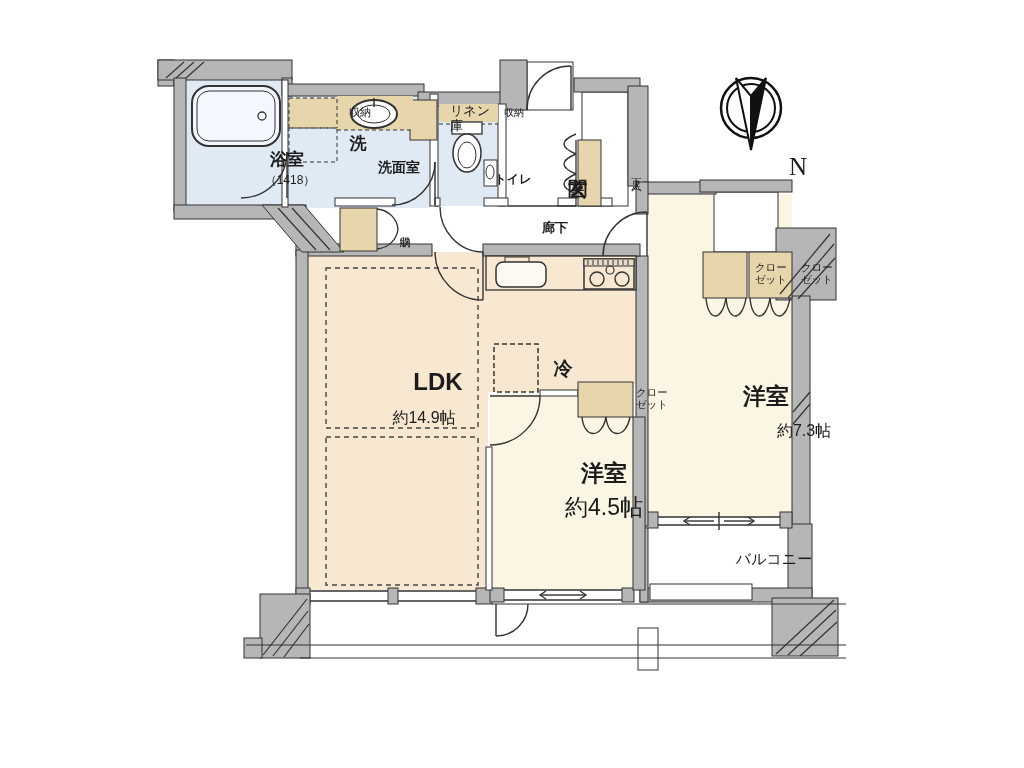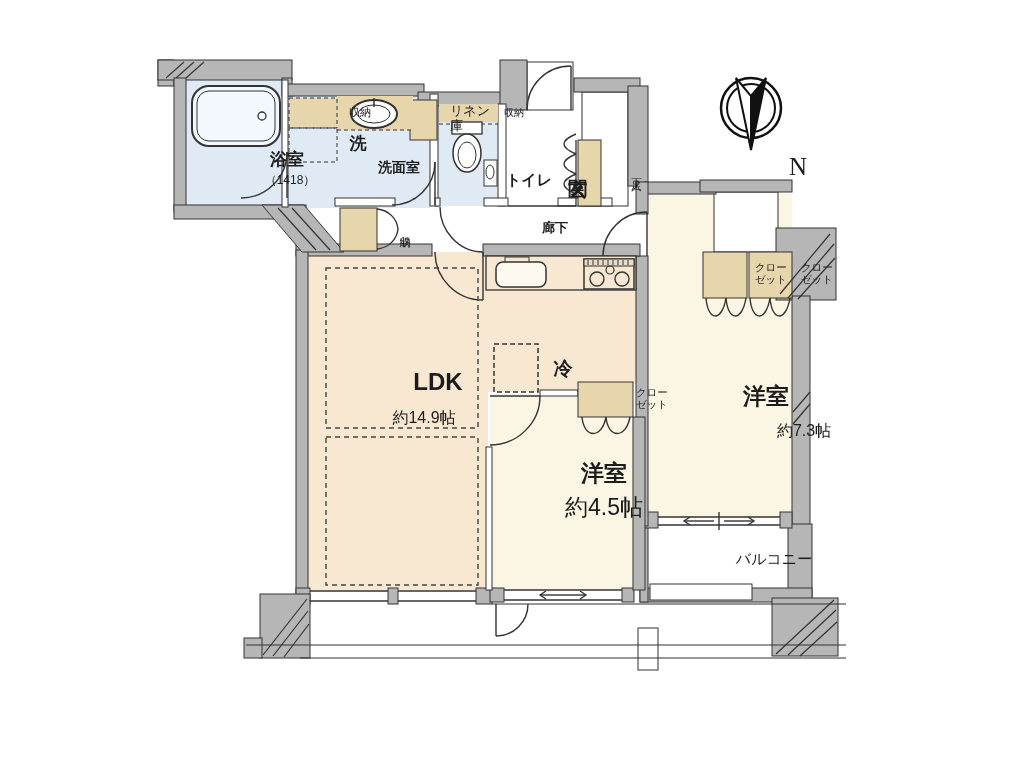--- a/index.html
+++ b/index.html
@@ -233,21 +233,21 @@
 </svg>
 
 <div class="lbl big" style="left:240px;top:160px;font-size:17px">浴室</div>
 <div class="lbl" style="left:243px;top:181px;font-size:12px">（1418）</div>
 <div class="lbl big" style="left:352px;top:168px;font-size:14px">洗面室</div>
 <div class="lbl" style="left:313px;top:112px;font-size:11px">収納</div>
 <div class="lbl big" style="left:311px;top:144px;font-size:17px">洗</div>
 <div class="lbl" style="left:423px;top:119px;font-size:13px">リネン
 庫</div>
 <div class="lbl" style="left:467px;top:113px;font-size:10px">収納</div>
-<div class="lbl big" style="left:482px;top:180px;font-size:15px">トイレ</div>
+<div class="lbl big" style="left:466px;top:180px;font-size:12px">トイレ</div>
 <div class="lbl big vert" style="left:531px;top:164px;font-size:19px">玄関</div>
 <div class="lbl vert" style="left:589px;top:172px;font-size:10.5px">下足入</div>
 <div class="lbl big" style="left:508px;top:228px;font-size:13px">廊下</div>
 <div class="lbl vert" style="left:358px;top:228px;font-size:11px">収納</div>
 <div class="lbl big" style="left:391px;top:382px;font-size:24px">LDK</div>
 <div class="lbl" style="left:377px;top:418px;font-size:16px">約14.9帖</div>
 <div class="lbl big" style="left:516px;top:369px;font-size:19px">冷</div>
 <div class="lbl" style="left:605px;top:399px;font-size:10.5px">クロー
 ゼット</div>
 <div class="lbl big" style="left:557px;top:474px;font-size:23px">洋室</div>

